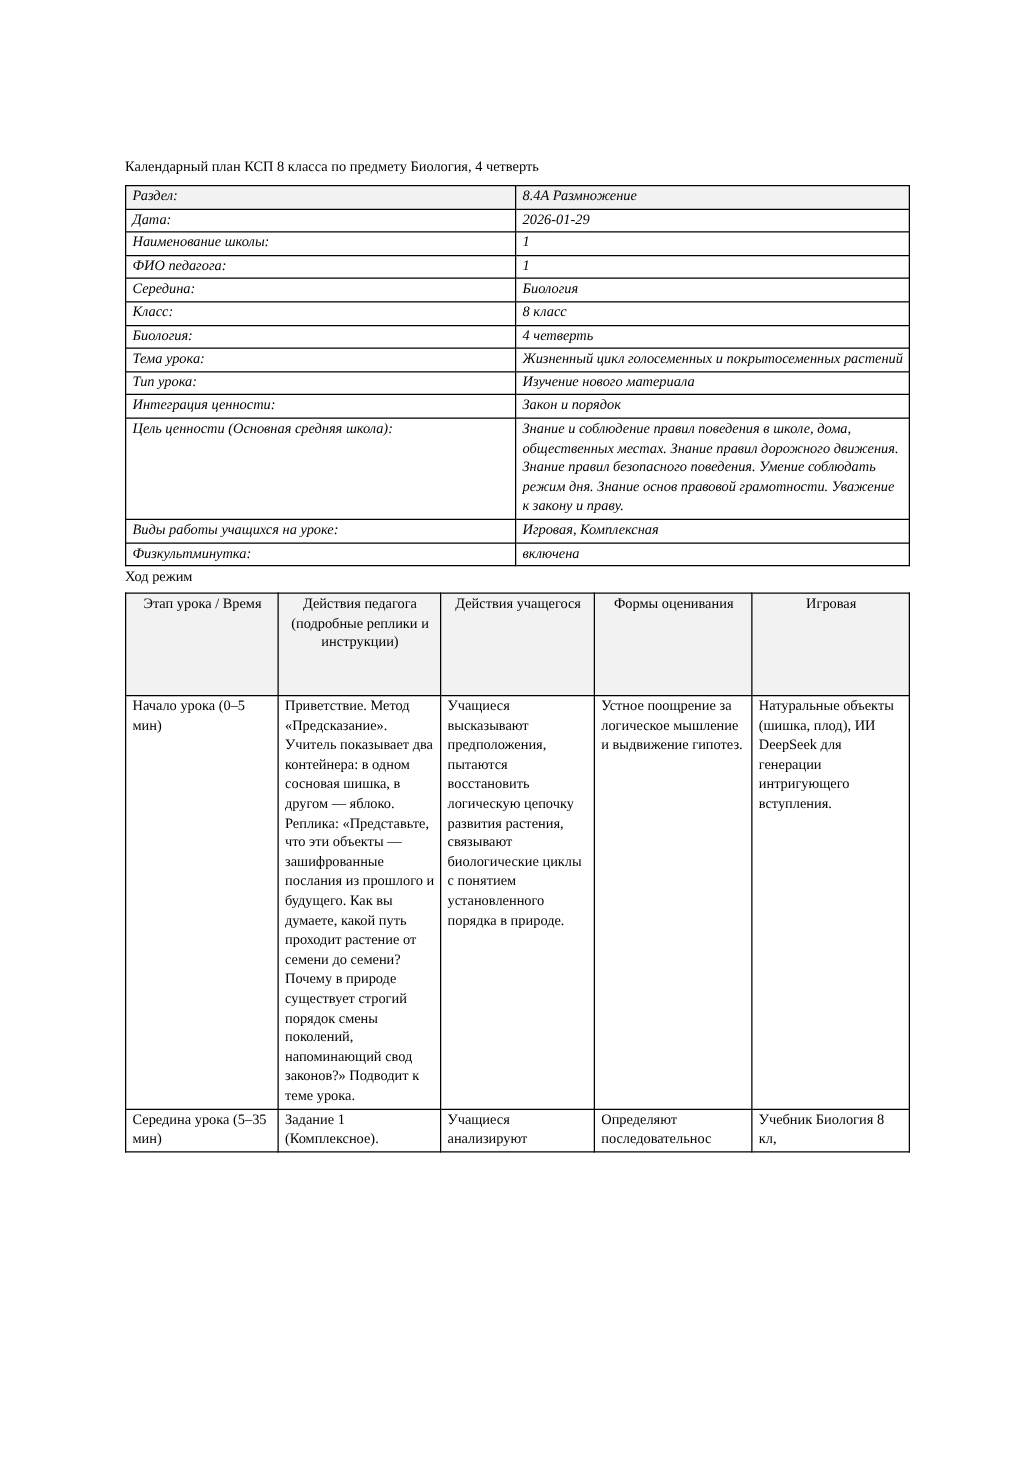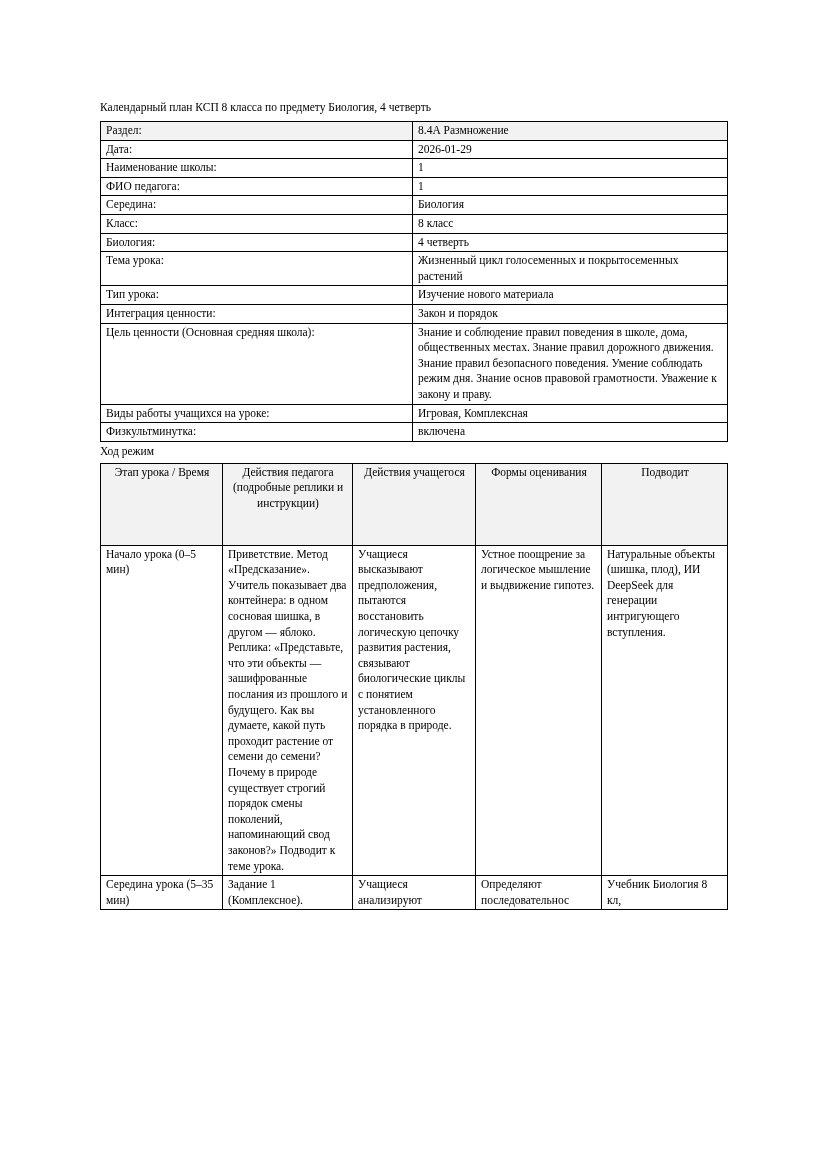--- a/index.html
+++ b/index.html
@@ -14,20 +14,21 @@
     font-family: "Liberation Serif", "DejaVu Serif", serif;
     color: #000000;
     overflow: hidden;
   }
   .page {
     position: relative;
     width: 827px;
     height: 852px;
     box-sizing: border-box;
     padding: 100px 100px 0 100px;
+    margin-top: 27px;
   }
   .doc-title {
     font-size: 11.5px;
     line-height: 15px;
     margin: 0 0 6px 0;
     white-space: nowrap;
   }
   .section-label {
     font-size: 11.5px;
     line-height: 15px;
@@ -44,21 +45,21 @@
     border: 1px solid #000000;
     padding: 1px 4px 1px 5px;
     vertical-align: top;
     text-align: left;
     font-weight: normal;
   }
   
   .info-table col.c1 { width: 312px; }
   .info-table col.c2 { width: 315px; }
   .info-table tr.shaded td { background: #f2f2f2; }
-  .info-table td { height: 15.6px; }
+  .info-table td { height: 15.6px; font-style: italic; }
 
   
   .flow-table { margin-top: 0; }
   .flow-table col.f1 { width: 122px; }
   .flow-table col.f2 { width: 130px; }
   .flow-table col.f3 { width: 123px; }
   .flow-table col.f4 { width: 126px; }
   .flow-table col.f5 { width: 126px; }
   .flow-table thead td { background: #f2f2f2; text-align: center; }
   .flow-table thead td { height: 79px; }
@@ -140,21 +141,21 @@
         <col class="f3">
         <col class="f4">
         <col class="f5">
       </colgroup>
     <thead>
         <tr>
           <td>Этап урока / Время</td>
           <td>Действия педагога (подробные реплики и инструкции)</td>
           <td>Действия учащегося</td>
           <td>Формы оценивания</td>
-          <td>Подводит</td>
+          <td>Игровая</td>
         </tr>
       </thead>
     <tbody>
         <tr>
           <td>Начало урока (0–5 мин)</td>
           <td>Приветствие. Метод «Предсказание». Учитель показывает два контейнера: в одном сосновая шишка, в другом — яблоко. Реплика: «Представьте, что эти объекты — зашифрованные послания из прошлого и будущего. Как вы думаете, какой путь проходит растение от семени до семени? Почему в природе существует строгий порядок смены поколений, напоминающий свод законов?» Подводит к теме урока.</td>
           <td>Учащиеся высказывают предположения, пытаются восстановить логическую цепочку развития растения, связывают биологические циклы с понятием установленного порядка в природе.</td>
           <td>Устное поощрение за логическое мышление и выдвижение гипотез.</td>
           <td>Натуральные объекты (шишка, плод), ИИ DeepSeek для генерации интригующего вступления.</td>
         </tr>

